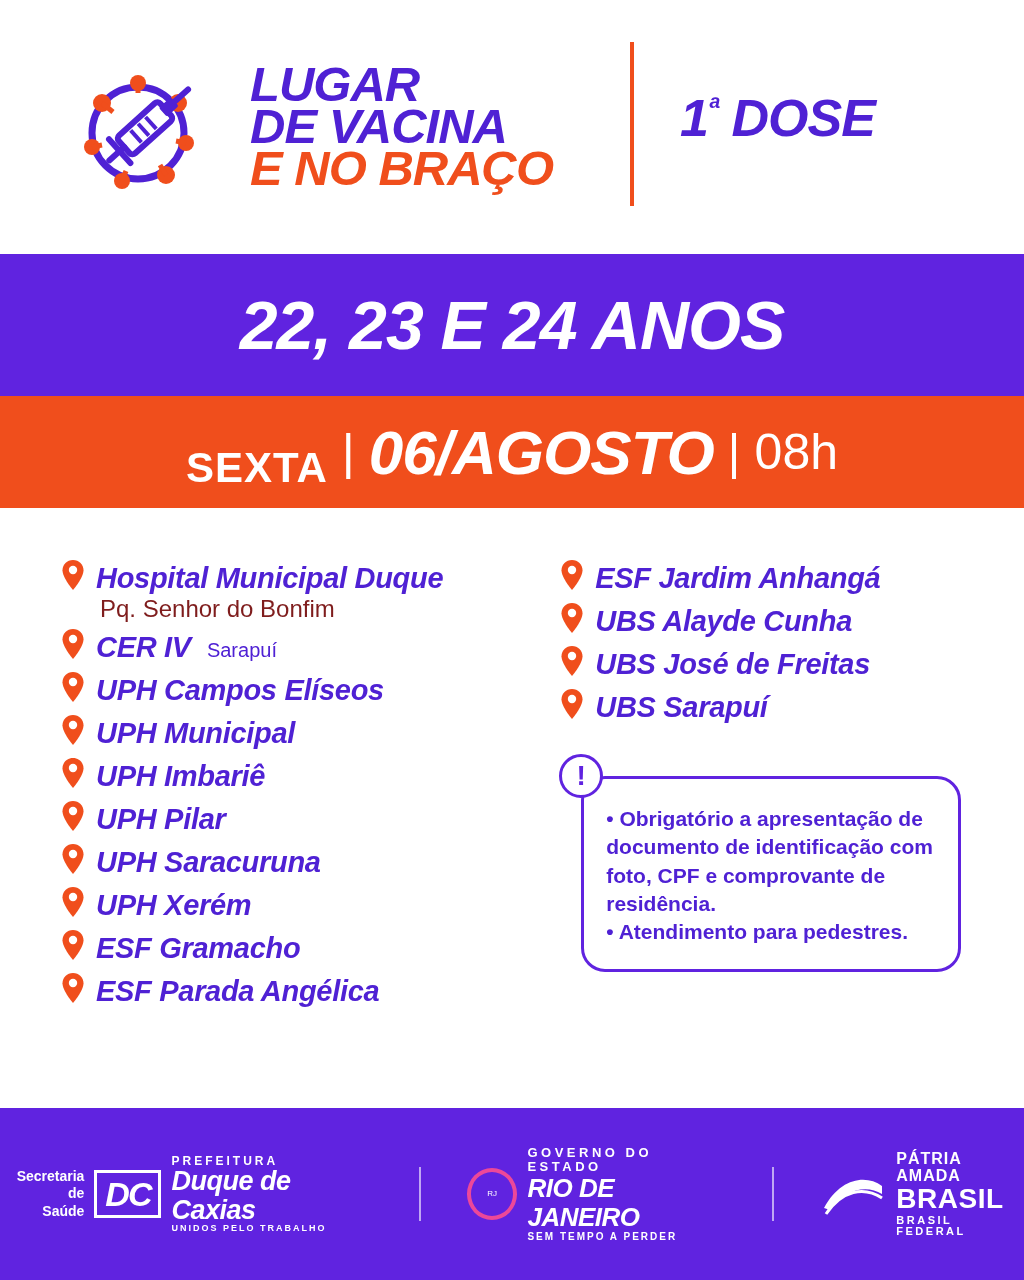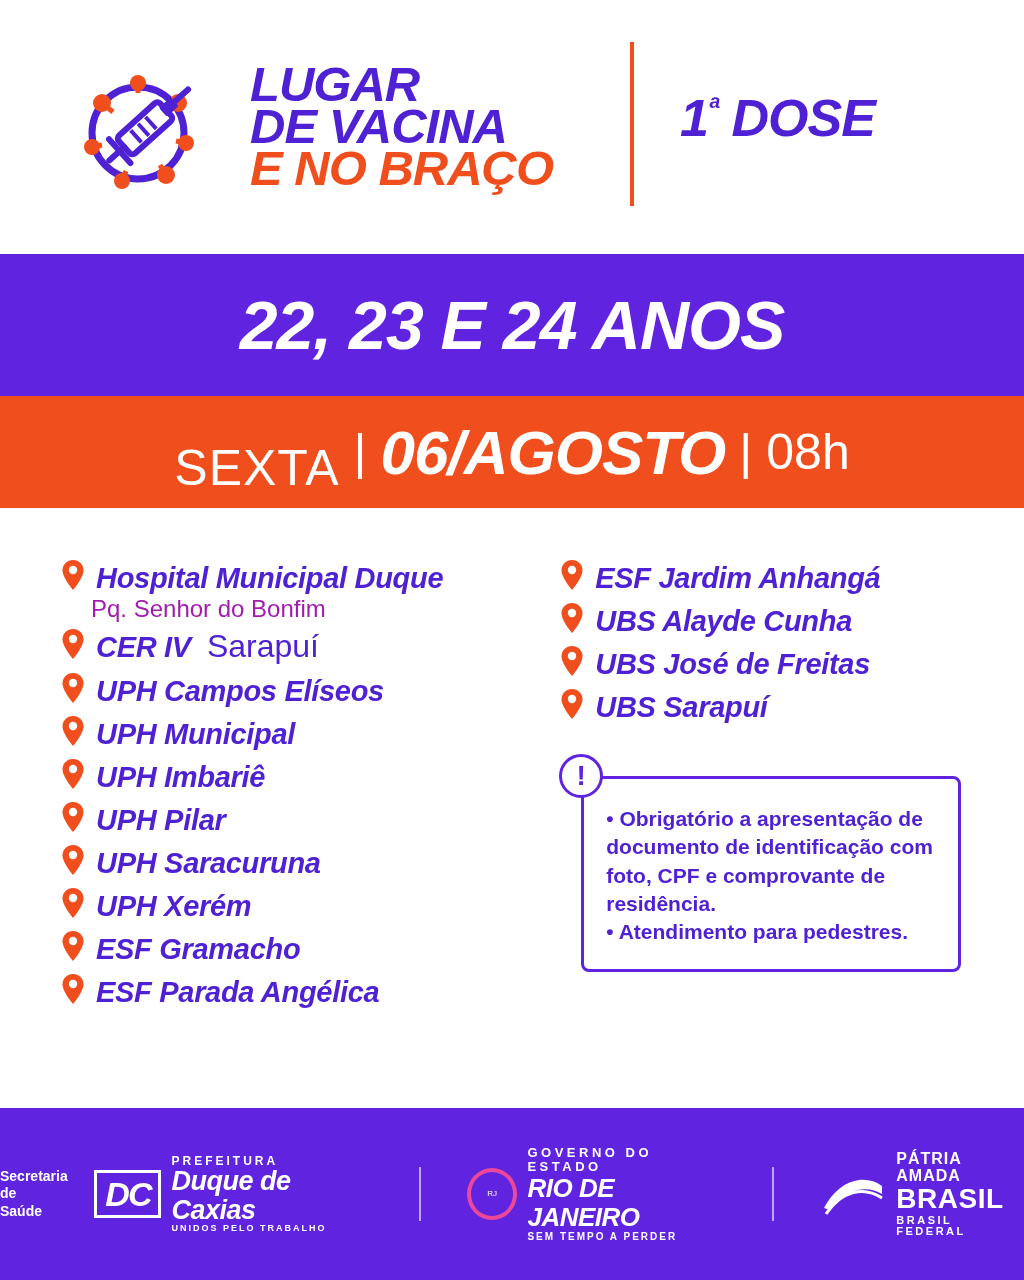--- a/index.html
+++ b/index.html
@@ -93,22 +93,22 @@
   .date-band {
     height: 112px;
     background: #f04e1c;
     display: flex;
     align-items: center;
     justify-content: center;
     gap: 0px;
     color: #ffffff;
   }
   .date-weekday {
-    font-size: 50px;
-    font-weight: 400;
+    font-size: 42px;
+    font-weight: 700;
     letter-spacing: 1px;
     margin-top: 32px;
   }
   .date-sep {
     font-size: 50px;
     font-weight: 300;
     padding: 0 14px;
   }
   .date-main {
     font-size: 62px;
@@ -145,30 +145,30 @@
   .loc-name {
     color: #4f21d4;
     font-size: 29px;
     font-weight: bold;
     font-style: italic;
     letter-spacing: -0.3px;
     white-space: nowrap;
   }
   .loc-sub-inline {
     color: #4f21d4;
-    font-size: 32px;
+    font-size: 20px;
     font-weight: normal;
     font-style: normal;
     margin-left: 6px;
   }
   .loc-sub-below {
-    color: #a21caf;
+    color: #7f1d1d;
     font-size: 24px;
     font-weight: normal;
-    margin: -4px 0 2px 31px;
+    margin: -4px 0 2px 40px;
   }
 
   
   .notice-wrap {
     position: relative;
     margin-top: 52px;
   }
   .notice-badge {
     position: absolute;
     left: 0;
@@ -182,21 +182,21 @@
     font-size: 28px;
     font-weight: bold;
     display: flex;
     align-items: center;
     justify-content: center;
     z-index: 3;
   }
   .notice-box {
     margin-left: 22px;
     border: 3px solid #6023e0;
-    border-radius: 8px;
+    border-radius: 24px;
     padding: 26px 24px 22px 22px;
     width: 380px;
   }
   .notice-item {
     color: #4f21d4;
     font-size: 21px;
     font-weight: bold;
     line-height: 1.35;
   }
   .notice-item + .notice-item { }
@@ -212,20 +212,21 @@
     display: flex;
     align-items: center;
     justify-content: center;
     gap: 46px;
     color: #ffffff;
   }
   .f-block { display: flex; align-items: center; gap: 10px; }
   .f-secretaria {
     font-size: 14px;
     font-weight: bold;
+    text-align: right;
     line-height: 1.25;
   }
   .dc-mark {
     border: 3px solid #ffffff;
     padding: 4px 8px;
     font-size: 34px;
     font-weight: bold;
     font-style: italic;
     letter-spacing: -2px;
     line-height: 1;

